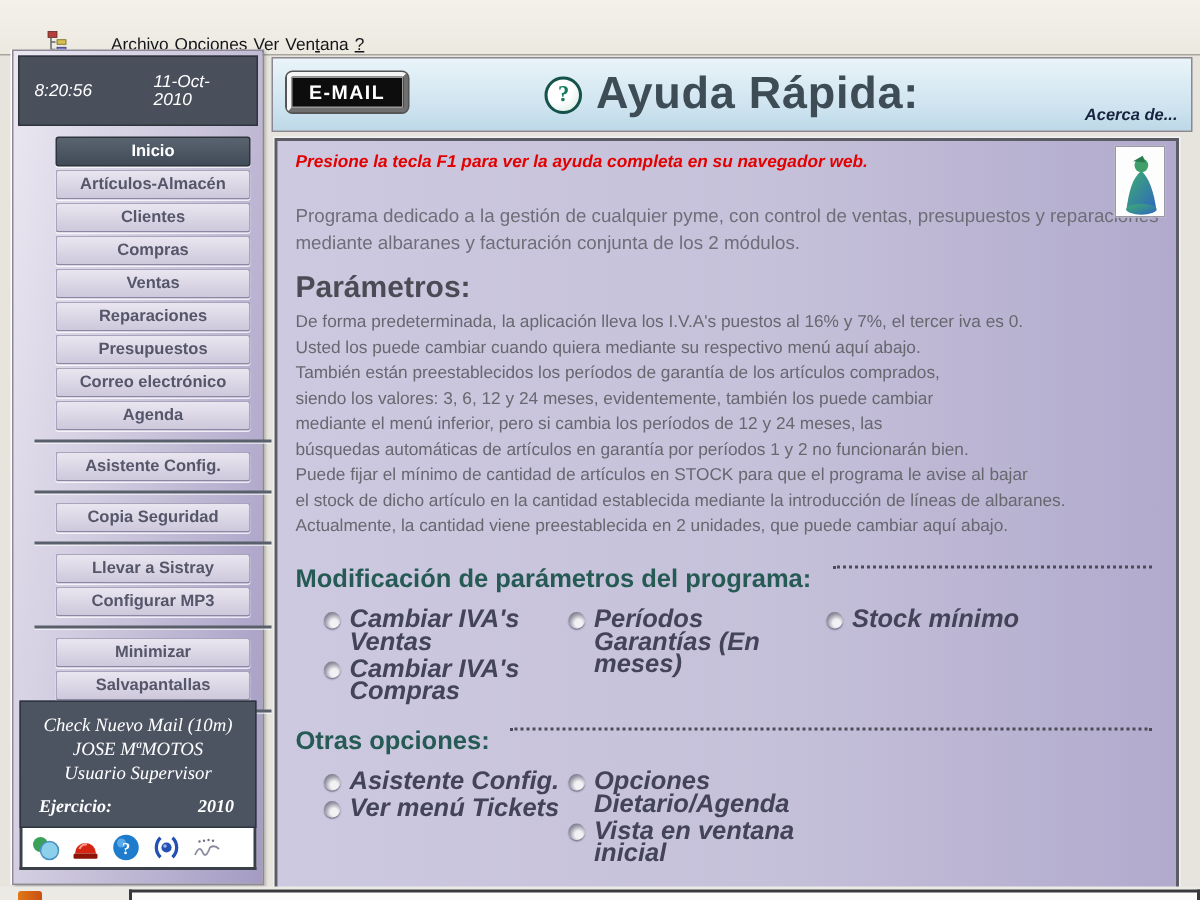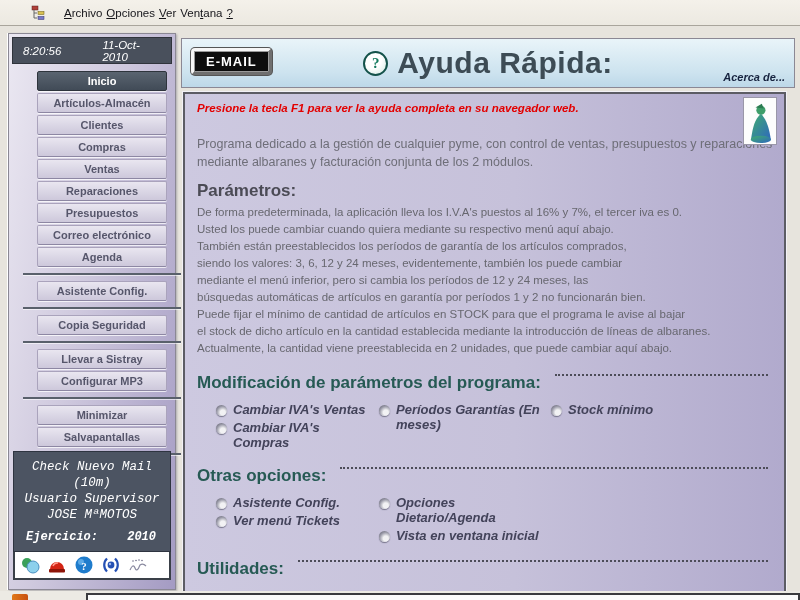--- a/index.html
+++ b/index.html
@@ -4,40 +4,40 @@
 <style>
   html,body{margin:0;padding:0;}
   body{
     width:800px;height:600px;overflow:hidden;position:relative;
     background:#e7e4dd;
     font-family:"Liberation Sans",sans-serif;
     -webkit-font-smoothing:antialiased;
   }
   
   #menubar{
-    position:absolute;left:0;top:0;width:800px;height:26px;
+    position:absolute;left:0;top:0;width:800px;height:37px;
     background:linear-gradient(#f4f1ea,#ece9e1);
     border-bottom:1px solid #a9a59c;
-    display:flex;align-items:center;gap:22px;padding-left:30px;box-sizing:border-box;
+    display:flex;align-items:flex-end;gap:32px;padding-left:30px;box-sizing:border-box;
     font-size:11.5px;color:#15151a;
   }
   .menu-item{cursor:default;padding:2px 2px;}
   .menu-item .u{text-decoration:underline;}
   #tree-icon{width:16px;height:16px;display:inline-block;margin-right:-6px;}
   
   #sidebar{
     position:absolute;left:8px;top:33px;width:168px;height:557px;box-sizing:border-box;
     background:linear-gradient(100deg,#ebe8f2 0%,#cfc9de 45%,#a49bc3 100%);
     border:1px solid #8b8894;
     box-shadow:-1px 0 0 #ffffff,1px 1px 2px rgba(60,60,80,.35);
   }
   #clock{
     margin:3px 3px 0 3px;height:21px;background:#49505c;border:1px solid #30343c;
     color:#fff;font-style:italic;font-size:11.5px;
-    display:flex;align-items:center;justify-content:space-between;padding:2px 10px;gap:41px;
+    display:flex;align-items:center;justify-content:space-between;padding:12px 10px;gap:41px;
   }
   #sidebar-buttons{display:flex;flex-direction:column;align-items:center;margin-top:7px;padding-left:20px;}
   .sb-btn{
     width:128px;height:18px;line-height:18px;margin-bottom:2px;text-align:center;
     font-size:11px;font-weight:bold;color:#56566b;
     background:linear-gradient(180deg,#e9e6f0,#cdc8db);
     border:1px solid #aaa3bc;border-bottom-color:#8d87a3;border-radius:2px;
     box-shadow:0 1px 0 rgba(255,255,255,.75);cursor:default;
     white-space:nowrap;overflow:hidden;
   }
@@ -51,21 +51,21 @@
     border-color:#1c2b26;color:#ffffff;
     font-family:"Liberation Serif",serif;font-style:italic;font-size:14px;
   }
   .sb-divider{width:158px;height:2px;background:#59606b;margin:4px 0 6px 0;
     box-shadow:0 1px 0 rgba(255,255,255,.6);}
   #sidebar-footer{
     position:absolute;left:4px;right:4px;bottom:9px;
   }
   #footer-text{
     background:#4c5462;border:1px solid #2e3440;color:#ffffff;
-    font-family:Liberation Mono, monospace;font-style:italic;
+    font-family:Liberation Serif, serif;font-style:italic;
     text-align:center;font-size:12.5px;line-height:16px;padding:7px 2px 4px 2px;
   }
   #ejercicio-row{
     display:flex;justify-content:space-between;padding:6px 12px 2px 10px;
     font-weight:bold;font-size:12px;
   }
   #tray-strip{
     background:#ffffff;border:2px solid #3a4048;border-top:none;height:26px;
     display:flex;align-items:center;gap:7px;padding:0 5px;
   }
@@ -104,34 +104,34 @@
     background:linear-gradient(90deg,#cdc9e0 0%,#c6c1da 55%,#b1aacd 100%);
     border:2px solid #5c5c64;box-shadow:0 0 0 1px #f2f1f6;
     padding:6px 10px 0 10px;overflow:hidden;
   }
   #notice{color:#e30000;font-weight:bold;font-style:italic;font-size:11.5px;margin:2px 0 0 2px;}
   #wizard-box{
     position:absolute;top:3px;right:7px;width:32px;height:46px;background:#fdfdfd;
     border:1px solid #9a97a8;display:flex;align-items:flex-end;justify-content:center;
   }
   #intro{color:#6e6e78;font-size:12.5px;line-height:1.4;max-width:588px;margin:22px 0 0 2px;}
-  #parametros-heading{font-size:17px;font-weight:bold;color:#4b4b55;margin:10px 0 3px 2px;}
+  #parametros-heading{font-size:20px;font-weight:bold;color:#4b4b55;margin:10px 0 3px 2px;}
   .param-line{color:#67676f;font-size:11.5px;line-height:17px;margin-left:2px;}
   .sec-head-row{display:flex;align-items:flex-start;margin:16px 2px 0 2px;}
   .sec-head{font-size:17px;font-weight:bold;color:#265a54;white-space:nowrap;}
   .sec-dots{flex:1;border-bottom:2px dotted #4c4c58;margin:0 4px 4px 14px;height:1px;}
   .opt-grid{display:grid;grid-template-columns:163px 172px auto;margin:9px 0 0 21px;}
   .opt-col{display:flex;flex-direction:column;gap:3px;}
   .opt-item{display:flex;align-items:flex-start;gap:6px;}
   .bullet{
     width:11px;height:11px;border-radius:50%;flex:0 0 11px;margin-top:3px;
     background:radial-gradient(circle at 62% 68%,#f2f2f4 25%,#9a9aa8 60%,#4e4e5c 100%);
     box-shadow:0 1px 1px rgba(40,40,60,.5);
   }
-  .opt-label{font-size:13px;font-weight:bold;font-style:italic;color:#43435a;line-height:15px;}
+  .opt-label{font-size:17px;font-weight:bold;font-style:italic;color:#43435a;line-height:15px;}
   .util-grid{display:grid;grid-template-columns:147px 160px auto;row-gap:9px;margin:10px 0 0 9px;}
   .util-link{
     font-size:10.5px;font-weight:bold;font-style:italic;color:#2e2e44;
     text-decoration:underline;letter-spacing:-0.3px;white-space:nowrap;cursor:default;
   }
   
   #bottom-strip{position:absolute;left:0;top:591px;width:800px;height:9px;background:#eceae4;}
   #window-below{position:absolute;left:86px;right:0;top:2px;bottom:0;background:#fbfbfb;
     border:2px solid #3a3a3e;border-bottom:none;}
   #frag-icon{position:absolute;left:12px;top:3px;width:16px;height:6px;
@@ -178,22 +178,22 @@
       <div class="sb-btn">Minimizar</div>
       <div class="sb-btn">Salvapantallas</div>
       <div class="sb-divider"></div>
       <div class="sb-btn close">Cerrar Programa</div>
     </div>
 
   <div id="sidebar-footer">
     <div id="footer-text">
       <div id="footer-lines">
           <div>Check Nuevo Mail (10m)</div>
+          <div>JOSE MªMOTOS</div>
           <div>Usuario Supervisor</div>
-          <div>JOSE MªMOTOS</div>
         </div>
       <div id="ejercicio-row">
         <span>Ejercicio:</span>
         <span>2010</span>
       </div>
     </div>
     <div id="tray-strip">
         <span class="tray-icon"><svg viewBox="0 0 20 20">
             <circle cx="7" cy="8" r="5" fill="#3aa05a"></circle>
             <circle cx="13" cy="12" r="6" fill="#8cd0ec" stroke="#4a90c0"></circle>

